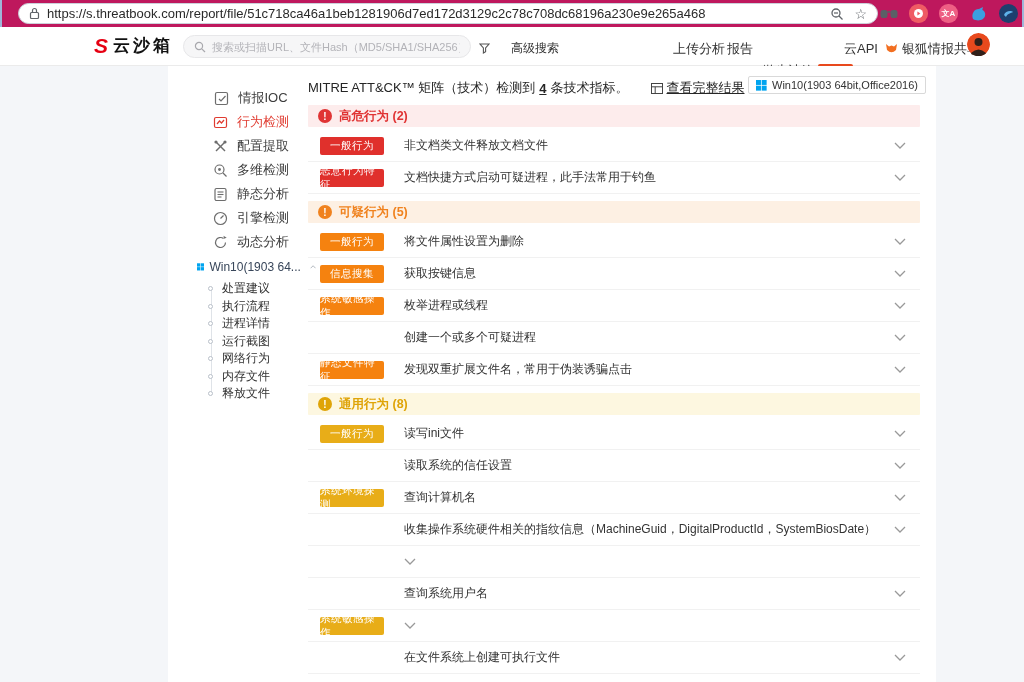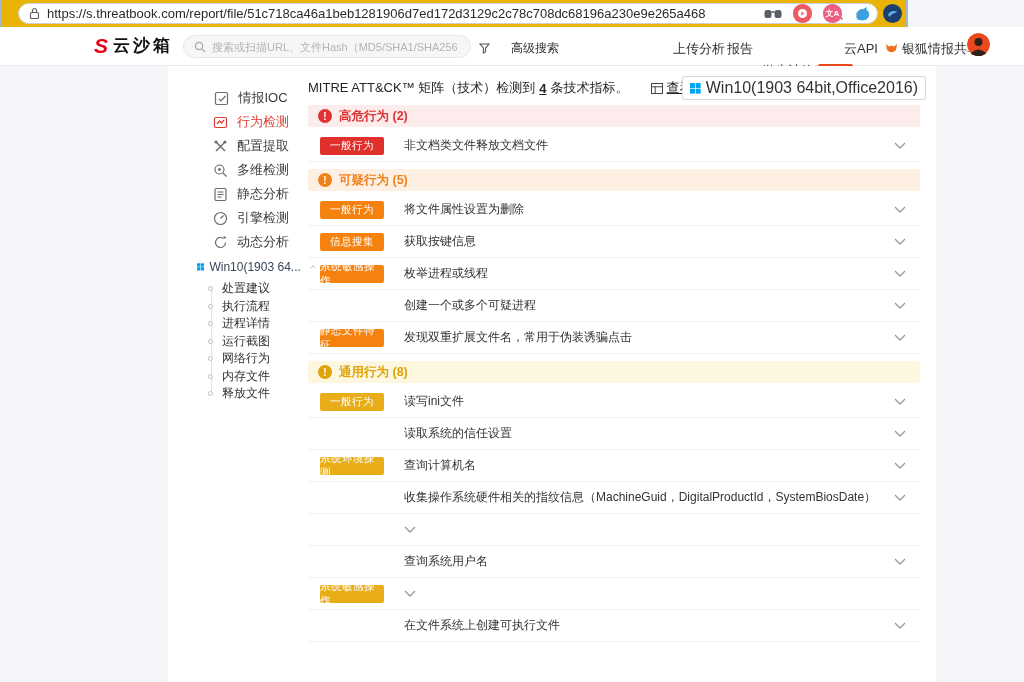--- a/index.html
+++ b/index.html
@@ -1,21 +1,21 @@
 <!DOCTYPE html>
 <html><head>
 <meta charset="utf-8">
 <style>
   * { margin:0; padding:0; box-sizing:border-box; }
   html,body { width:1024px; height:682px; overflow:hidden;
     font-family:"Liberation Sans","DejaVu Sans",sans-serif; background:#f4f6f9; }
 
   
-  .browser-bar { position:absolute; left:0; top:0; width:908px; height:27px;
-    background:#eab308; border-left:2px solid #9fb6d8; border-right:2px solid #9fb6d8; }
+  .browser-bar { position:absolute; left:0; top:0; width:1024px; height:27px;
+    background:#be185d; border-left:2px solid #9fb6d8; border-right:2px solid #9fb6d8; }
   .url-pill { position:absolute; left:16px; top:3px; width:860px; height:21px;
     background:#fff; border:1px solid #cbd1da; border-radius:11px;
     display:flex; align-items:center; padding:0 10px; }
   .url-text { font-size:13px; color:#2a2a2a; white-space:nowrap; overflow:hidden;
     flex:1; margin-left:7px; }
   .pill-icon { display:flex; align-items:center; margin-left:10px; }
   .ext-row { position:absolute; right:4px; top:4px; display:flex; gap:11px; align-items:center; }
   .ext { width:19px; height:19px; border-radius:9px; display:flex; align-items:center;
     justify-content:center; font-size:8px; color:#fff; font-weight:bold; }
 
@@ -61,21 +61,21 @@
     background:#fff; z-index:1; flex:0 0 auto; }
 
   
   .content { position:absolute; left:140px; top:12px; width:612px; }
   .content-header { display:flex; align-items:center; height:20px; font-size:13px;
     color:#262626; position:relative; }
   .hdr-count { font-weight:bold; text-decoration:underline; margin:0 4px; }
   .hdr-link { display:flex; align-items:center; gap:4px; margin-left:22px;
     text-decoration:underline; cursor:pointer; color:#262626; }
   .env-badge { position:absolute; right:-6px; top:-2px; border:1px solid #d9d9d9;
-    border-radius:2px; padding:2px 7px; font-size:16px; color:#333; background:#fff;
+    border-radius:2px; padding:2px 7px; font-size:11px; color:#333; background:#fff;
     display:flex; align-items:center; gap:5px; white-space:nowrap; }
 
   .section-bar { height:22px; margin:7px 0 3px 0; display:flex; align-items:center;
     gap:7px; padding:0 10px; font-size:12.5px; font-weight:bold; border-radius:1px; }
   .section-bar .excl { width:14px; height:14px; border-radius:50%; color:#fff;
     font-size:10px; font-weight:bold; display:flex; align-items:center; justify-content:center;
     flex:0 0 auto; }
   .sec-high       { background:#fdecec; color:#e03434; }
   .sec-high .excl { background:#e03434; }
   .sec-suspicious { background:#fdf0e3; color:#f0821e; }
@@ -331,20 +331,29 @@
   <div class="rule-row">
     <span class="rule-tag tag-red">一般行为</span>
     <span class="rule-text">非文档类文件释放文档文件</span>
     <span class="rule-chevron">
       <svg width="12" height="7" viewBox="0 0 12 7">
                     <polyline points="1,1 6,6 11,1" fill="none" stroke="#999" stroke-width="1.3"></polyline>
                   </svg>
     </span>
   </div>
 
+  <div class="rule-row">
+    <span class="rule-tag tag-red">恶意行为特征</span>
+    <span class="rule-text">文档快捷方式启动可疑进程，此手法常用于钓鱼</span>
+    <span class="rule-chevron">
+      <svg width="12" height="7" viewBox="0 0 12 7">
+                    <polyline points="1,1 6,6 11,1" fill="none" stroke="#999" stroke-width="1.3"></polyline>
+                  </svg>
+    </span>
+  </div>
 </div>
   </div>
 
   <div>
     <div class="section-bar sec-suspicious">
       <span class="excl">!</span>
       <span class="sec-title">可疑行为 (5)</span>
     </div>
     <div class="rows">
   <div class="rule-row">

